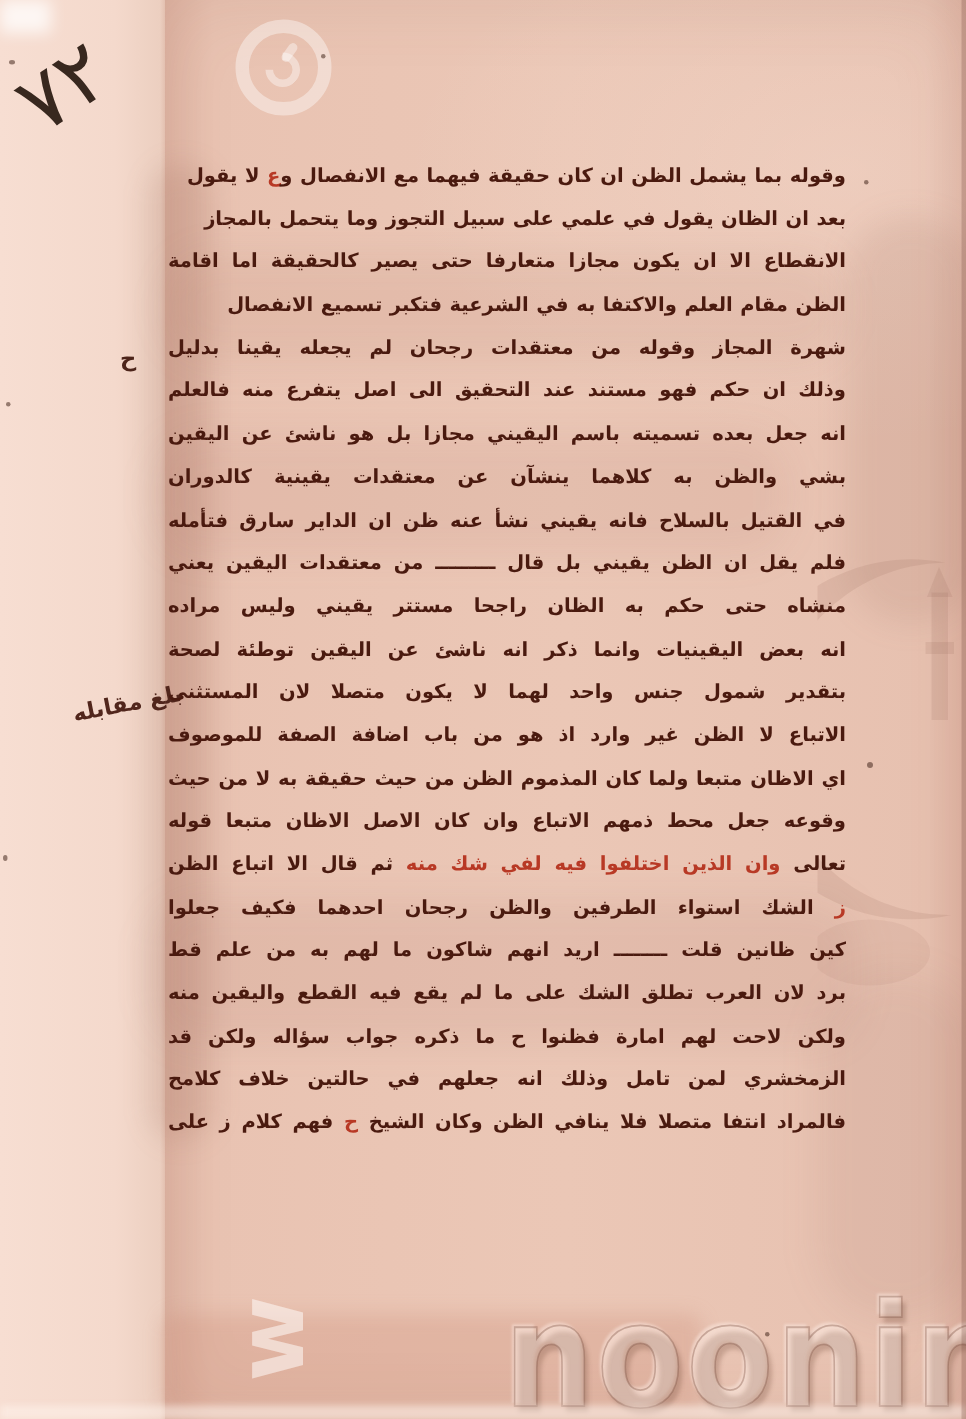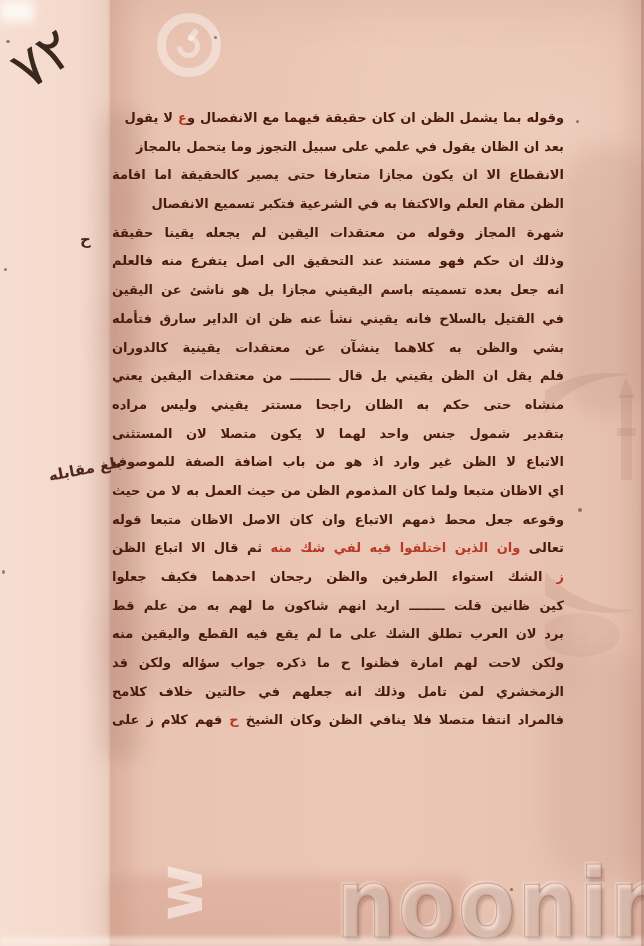--- a/index.html
+++ b/index.html
@@ -117,30 +117,31 @@
   <div class="folio">٧٢</div>
 
   <div class="siglum">ح</div>
   <div class="collation">بلغ مقابله</div>
 
   <div class="text-block">
       <div class="ms-line"><span>وقوله بما يشمل الظن ان كان حقيقة فيهما مع الانفصال و</span><span class="red">ع</span><span> لا يقول به لقوله</span></div>
       <div class="ms-line"><span>بعد ان الظان يقول في علمي على سبيل التجوز وما يتحمل بالمجاز تخيلا امارة</span></div>
       <div class="ms-line"><span>الانقطاع الا ان يكون مجازا متعارفا حتى يصير كالحقيقة اما اقامة</span></div>
       <div class="ms-line"><span>الظن مقام العلم والاكتفا به في الشرعية فتكبر تسميع الانفصال بدعوى</span></div>
-      <div class="ms-line"><span>شهرة المجاز وقوله من معتقدات اليقين لم يجعله يقينا حقيقة</span></div>
+      <div class="ms-line"><span>شهرة المجاز وقوله من معتقدات رجحان لم يجعله يقينا بدليل</span></div>
       <div class="ms-line"><span>وذلك ان حكم فهو مستند عند التحقيق الى اصل يتفرع منه فالعلم</span></div>
       <div class="ms-line"><span>انه جعل بعده تسميته باسم اليقيني مجازا بل هو ناشئ عن اليقين</span></div>
+      <div class="ms-line"><span>بشي والظن به كلاهما ينشآن عن معتقدات يقينية كالدوران</span></div>
       <div class="ms-line"><span>في القتيل بالسلاح فانه يقيني نشأ عنه ظن ان الداير سارق فتأمله</span></div>
-      <div class="ms-line"><span>بشي والظن به كلاهما ينشآن عن معتقدات يقينية كالدوران</span></div>
       <div class="ms-line"><span>فلم يقل ان الظن يقيني بل قال ـــــــــ من معتقدات اليقين يعني</span></div>
       <div class="ms-line"><span>منشاه حتى حكم به الظان راجحا مستتر يقيني وليس مراده</span></div>
+      <div class="ms-line"><span>انه بعض اليقينيات وانما ذكر انه ناشئ عن اليقين توطئة لصحة</span></div>
       <div class="ms-line"><span>بتقدير شمول جنس واحد لهما لا يكون متصلا لان المستثنى</span></div>
       <div class="ms-line"><span>الاتباع لا الظن غير وارد اذ هو من باب اضافة الصفة للموصوف</span></div>
-      <div class="ms-line"><span>اي الاظان متبعا ولما كان المذموم الظن من حيث العمل به لا من حيث</span></div>
+      <div class="ms-line"><span>اي الاظان متبعا ولما كان المذموم الظن من حيث حقيقة به لا من حيث</span></div>
       <div class="ms-line"><span>وقوعه جعل محط ذمهم الاتباع وان كان الاصل الاظان متبعا قوله</span></div>
       <div class="ms-line"><span>تعالى </span><span class="red">وان الذين اختلفوا فيه لفي شك منه</span><span> ثم قال الا اتباع الظن</span></div>
       <div class="ms-line"><span class="red">ز</span><span> الشك استواء الطرفين والظن رجحان احدهما فكيف جعلوا</span></div>
       <div class="ms-line"><span>كين ظانين قلت ــــــــ اريد انهم شاكون ما لهم به من علم قط</span></div>
       <div class="ms-line"><span>برد لان العرب تطلق الشك على ما لم يقع فيه القطع واليقين منه</span></div>
       <div class="ms-line"><span>ولكن لاحت لهم امارة فظنوا ح ما ذكره جواب سؤاله ولكن قد</span></div>
       <div class="ms-line"><span>الزمخشري لمن تامل وذلك انه جعلهم في حالتين خلاف كلامح</span></div>
       <div class="ms-line"><span>فالمراد انتفا متصلا فلا ينافي الظن وكان الشيخ </span><span class="red">ح</span><span> فهم كلام ز على</span></div>
     </div>
 

